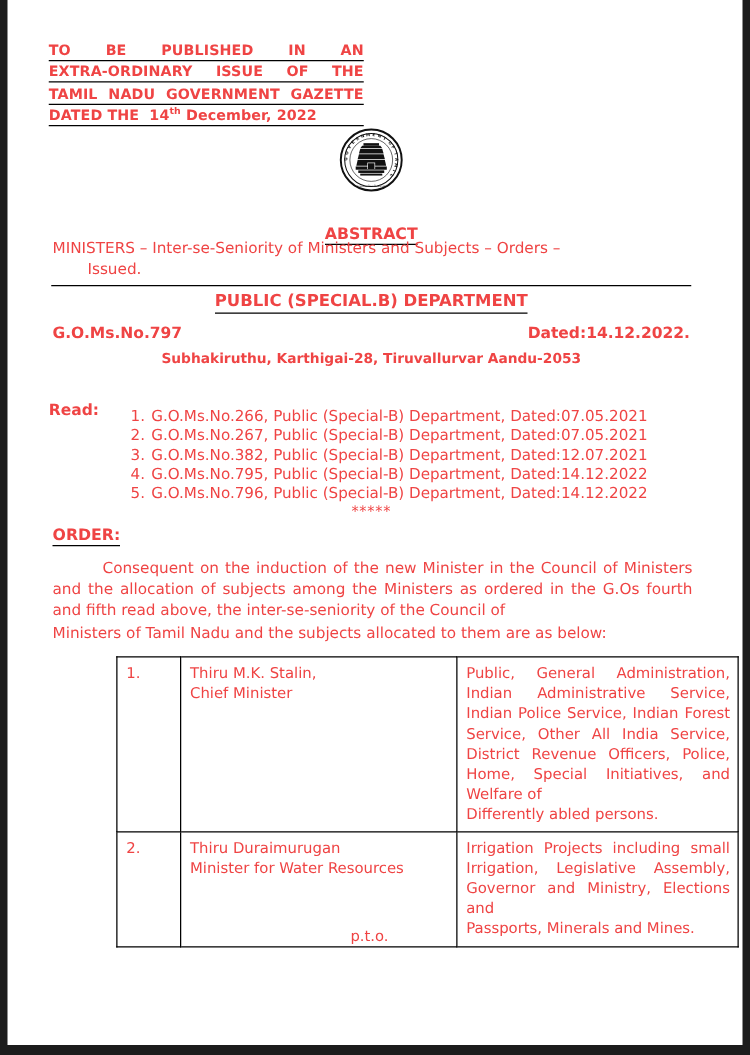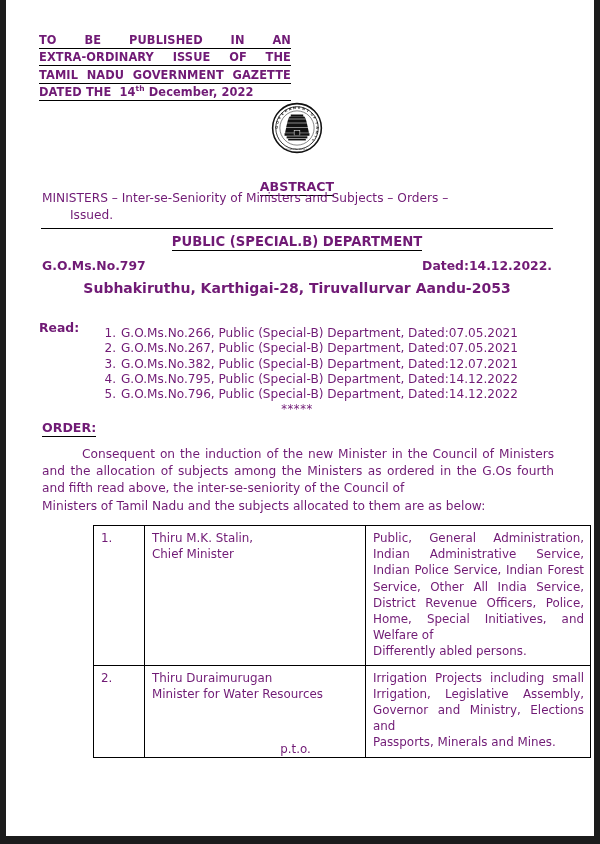--- a/index.html
+++ b/index.html
@@ -30,21 +30,21 @@
     background: #ffffff;
     box-sizing: border-box;
     overflow: hidden;
   }
   .content {
     position: absolute;
     left: 33px;
     top: 0;
     width: 516px;
     height: 836px;
-    color: #701a75;
+    color: #ef4444;
   }
 
   
   .gazette-head {
     position: absolute;
     left: 0px;
     top: 33px;
     width: 252px;
     font-size: 11.4px;
     font-weight: bold;
@@ -141,21 +141,21 @@
     justify-content: space-between;
     font-size: 12.4px;
     font-weight: bold;
   }
   .tamil-date {
     position: absolute;
     left: 0;
     top: 280px;
     width: 516px;
     text-align: center;
-    font-size: 14px;
+    font-size: 11px;
     font-weight: bold;
   }
 
   
   .read-label {
     position: absolute;
     left: 0;
     top: 320px;
     width: 466px;
     font-size: 12.4px;

